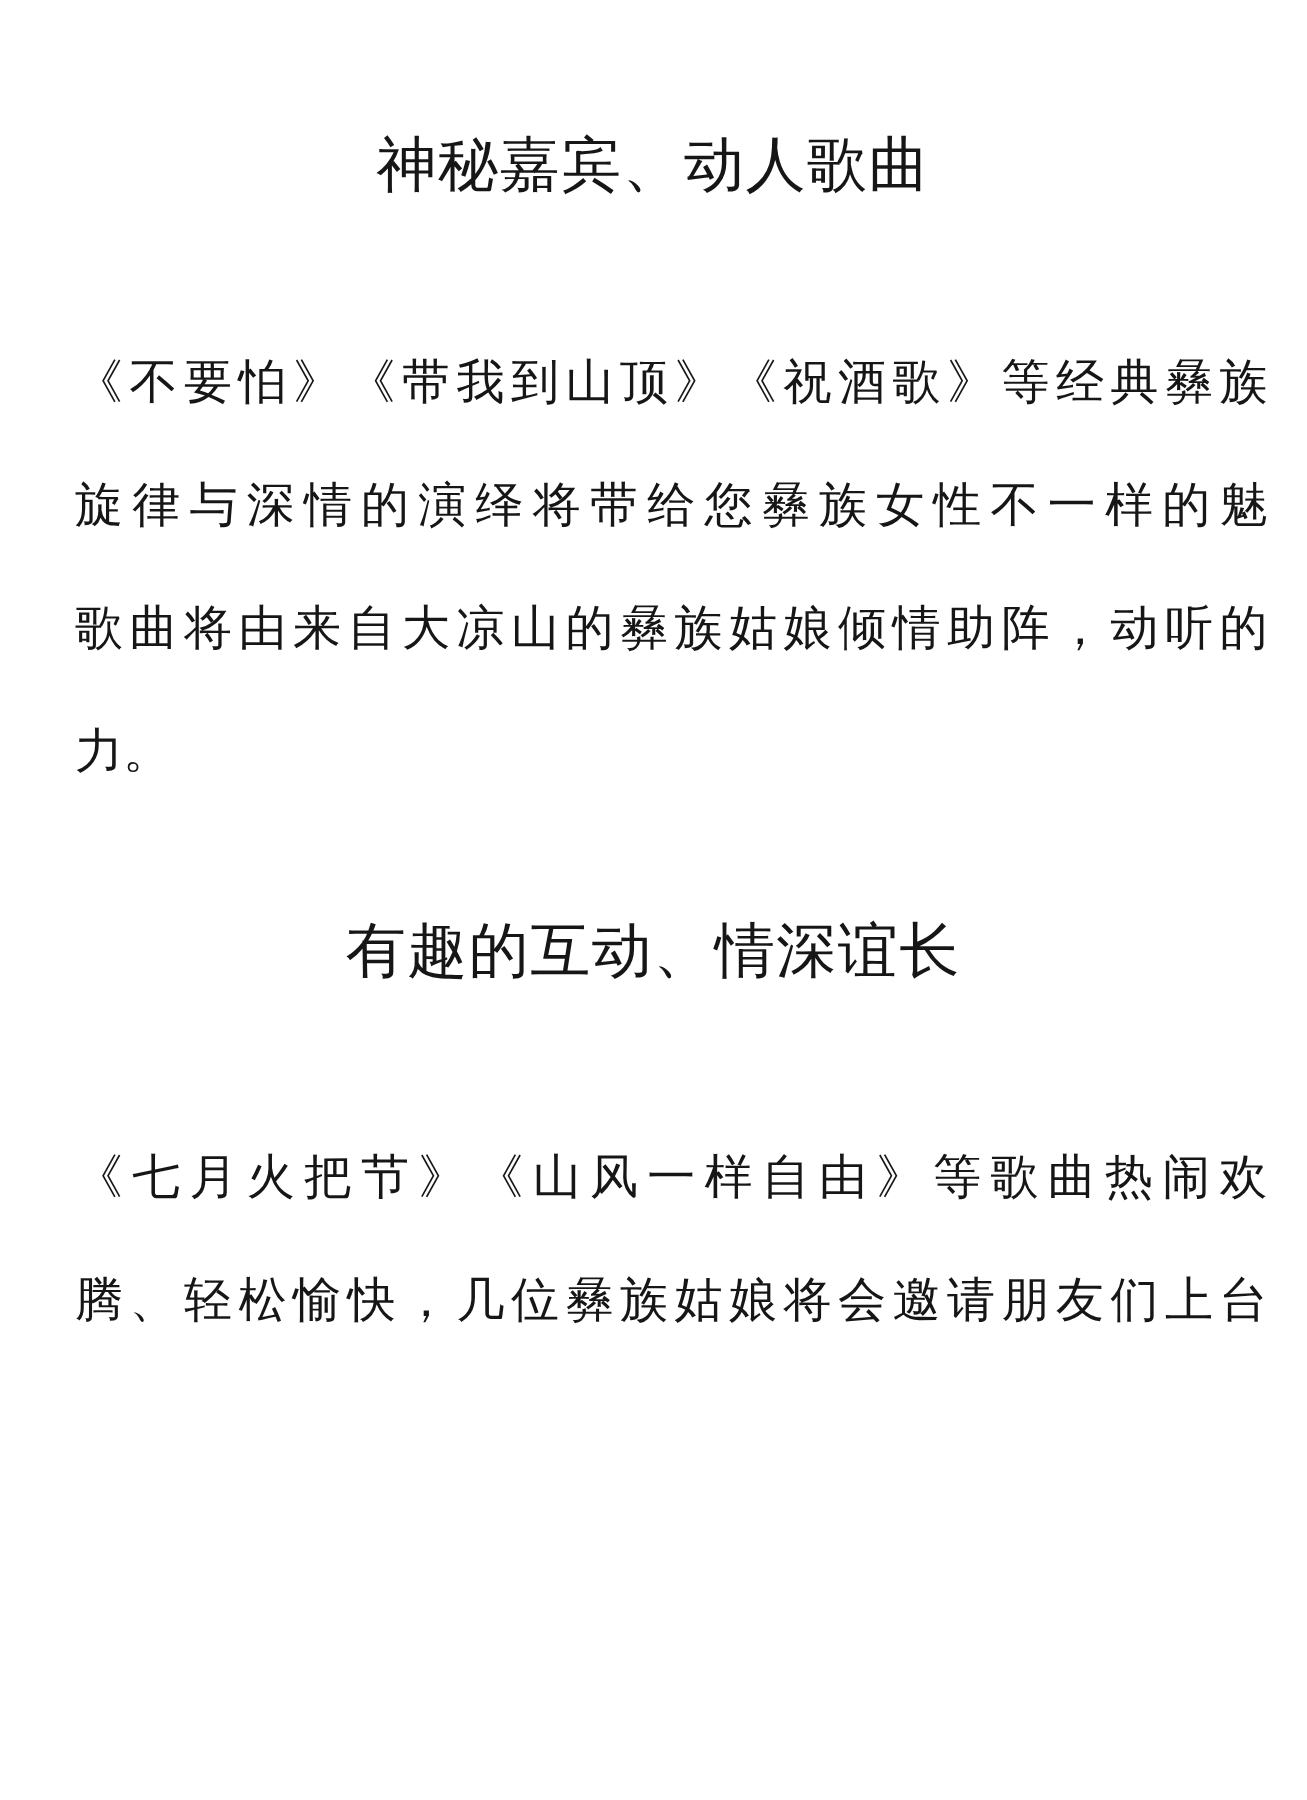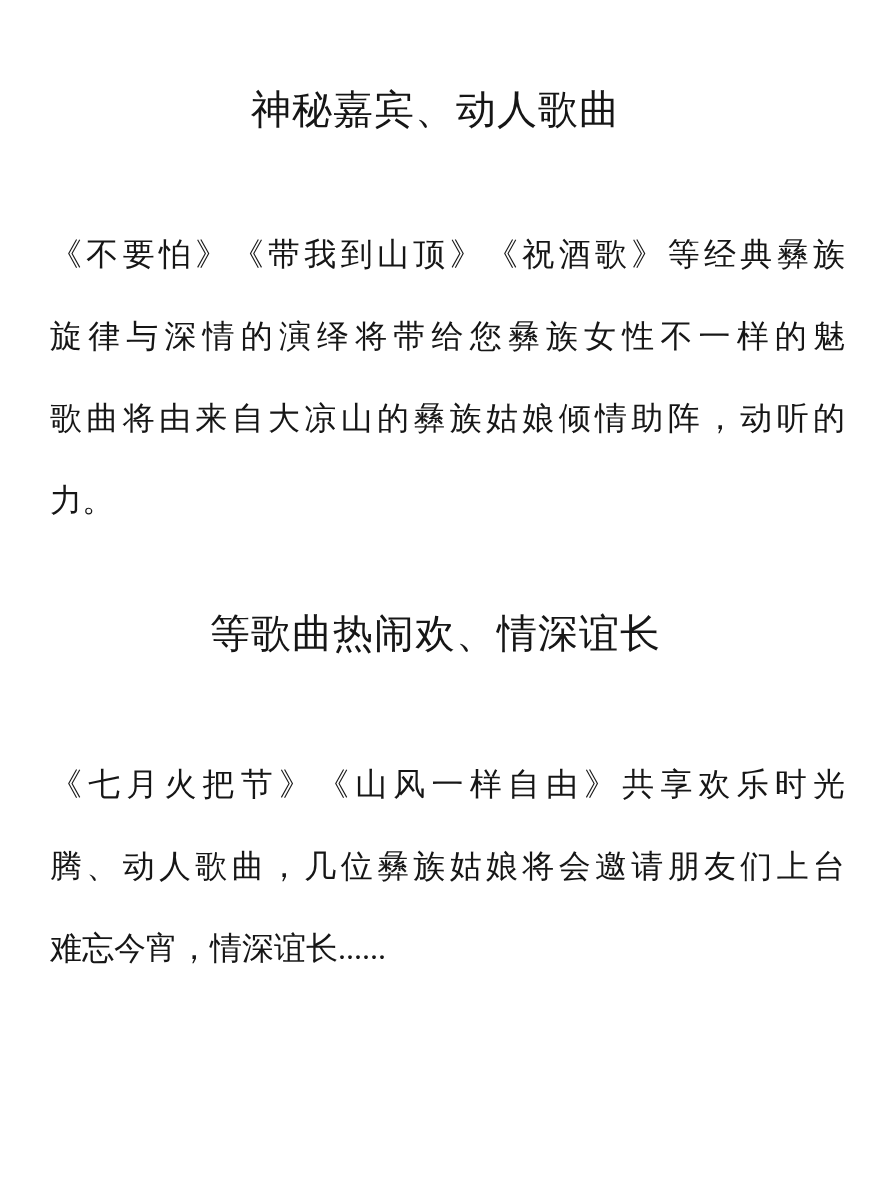--- a/index.html
+++ b/index.html
@@ -58,21 +58,20 @@
 
   <div class="heading heading-1">神秘嘉宾、动人歌曲</div>
 
   <div class="paragraph paragraph-1">
     <div class="pline full">《不要怕》《带我到山顶》《祝酒歌》等经典彝族</div>
     <div class="pline full">旋律与深情的演绎将带给您彝族女性不一样的魅</div>
     <div class="pline full">歌曲将由来自大凉山的彝族姑娘倾情助阵，动听的</div>
     <div class="pline last">力。</div>
   </div>
 
-  <div class="heading heading-2">等歌曲热闹欢、情深谊长</div>
+  <div class="heading heading-2">有趣的互动、情深谊长</div>
 
   <div class="paragraph paragraph-2">
-    <div class="pline full">《七月火把节》《山风一样自由》共享欢乐时光</div>
-    <div class="pline full">腾、动人歌曲，几位彝族姑娘将会邀请朋友们上台</div>
-    <div class="pline last">难忘今宵，情深谊长......</div>
+    <div class="pline full">《七月火把节》《山风一样自由》等歌曲热闹欢</div>
+    <div class="pline full">腾、轻松愉快，几位彝族姑娘将会邀请朋友们上台</div>
   </div>
 
 </div>
 
 </body></html>

